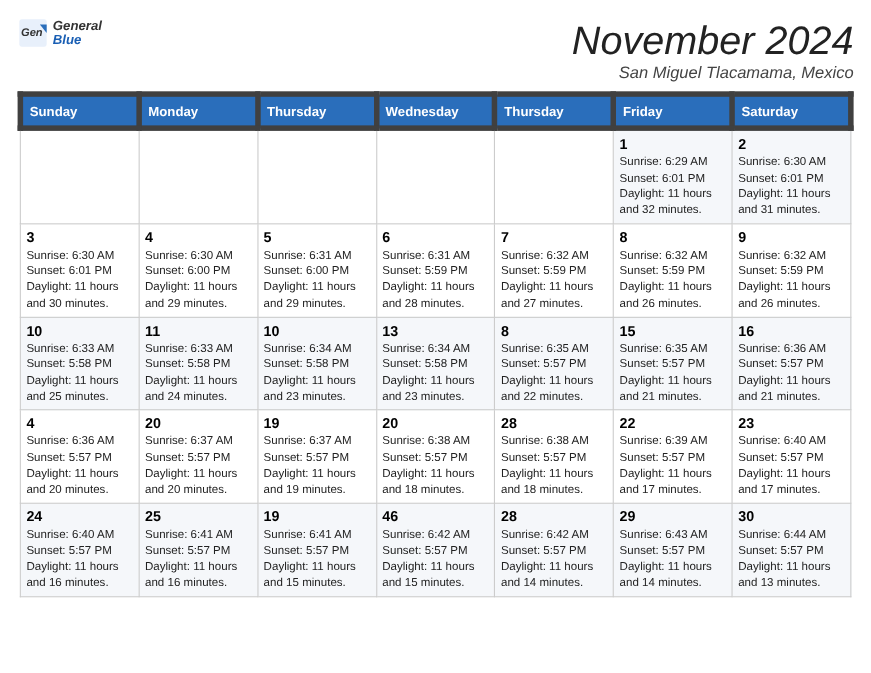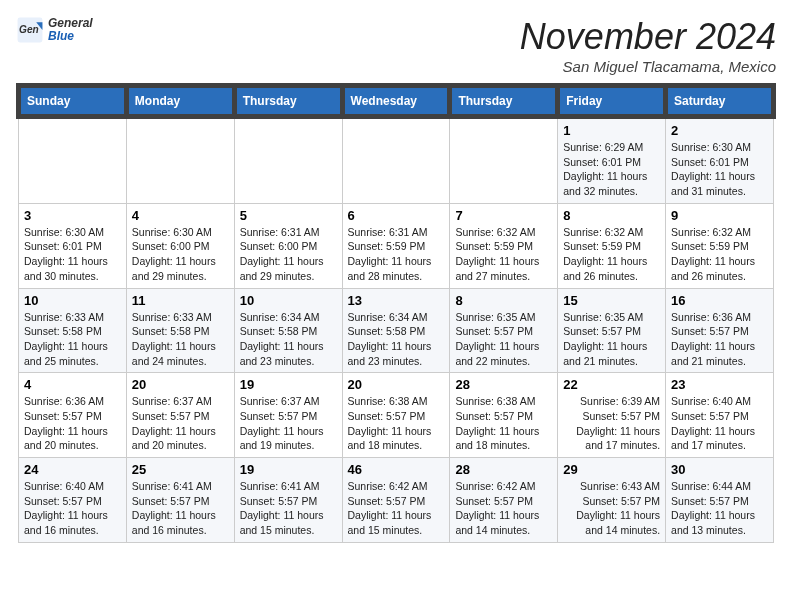--- a/index.html
+++ b/index.html
@@ -257,21 +257,21 @@
 Daylight: 11 hours and 18 minutes.</div>
         </td>
         <td>
           <span class="day-num">28</span>
           <div class="day-info" style="white-space: pre-line;">Sunrise: 6:38 AM
 Sunset: 5:57 PM
 Daylight: 11 hours and 18 minutes.</div>
         </td>
         <td>
           <span class="day-num">22</span>
-          <div class="day-info" style="white-space: pre-line; text-align: right;">Sunrise: 6:39 AM
+          <div class="day-info" style="white-space: pre-line;">Sunrise: 6:39 AM
 Sunset: 5:57 PM
 Daylight: 11 hours and 17 minutes.</div>
         </td>
         <td>
           <span class="day-num">23</span>
           <div class="day-info" style="white-space: pre-line;">Sunrise: 6:40 AM
 Sunset: 5:57 PM
 Daylight: 11 hours and 17 minutes.</div>
         </td>
       </tr>
@@ -301,21 +301,21 @@
 Daylight: 11 hours and 15 minutes.</div>
         </td>
         <td>
           <span class="day-num">28</span>
           <div class="day-info" style="white-space: pre-line;">Sunrise: 6:42 AM
 Sunset: 5:57 PM
 Daylight: 11 hours and 14 minutes.</div>
         </td>
         <td>
           <span class="day-num">29</span>
-          <div class="day-info" style="white-space: pre-line; text-align: right;">Sunrise: 6:43 AM
+          <div class="day-info" style="white-space: pre-line;">Sunrise: 6:43 AM
 Sunset: 5:57 PM
 Daylight: 11 hours and 14 minutes.</div>
         </td>
         <td>
           <span class="day-num">30</span>
           <div class="day-info" style="white-space: pre-line;">Sunrise: 6:44 AM
 Sunset: 5:57 PM
 Daylight: 11 hours and 13 minutes.</div>
         </td>
       </tr>

